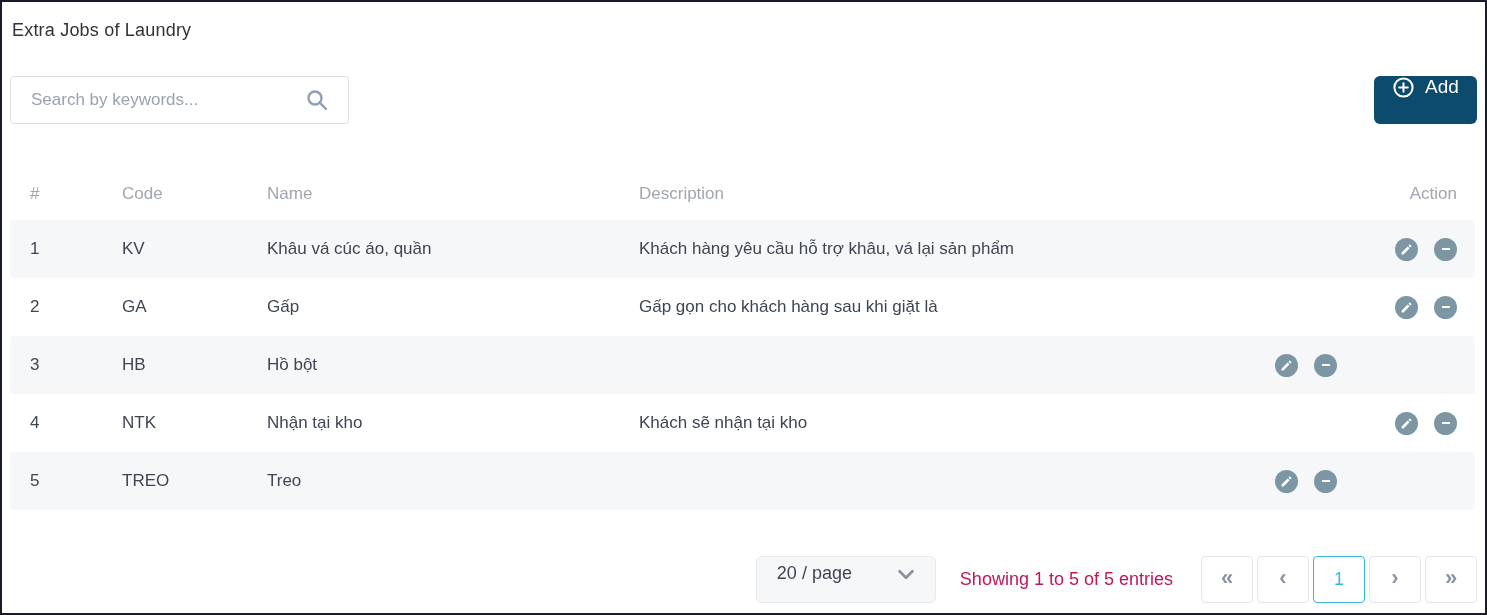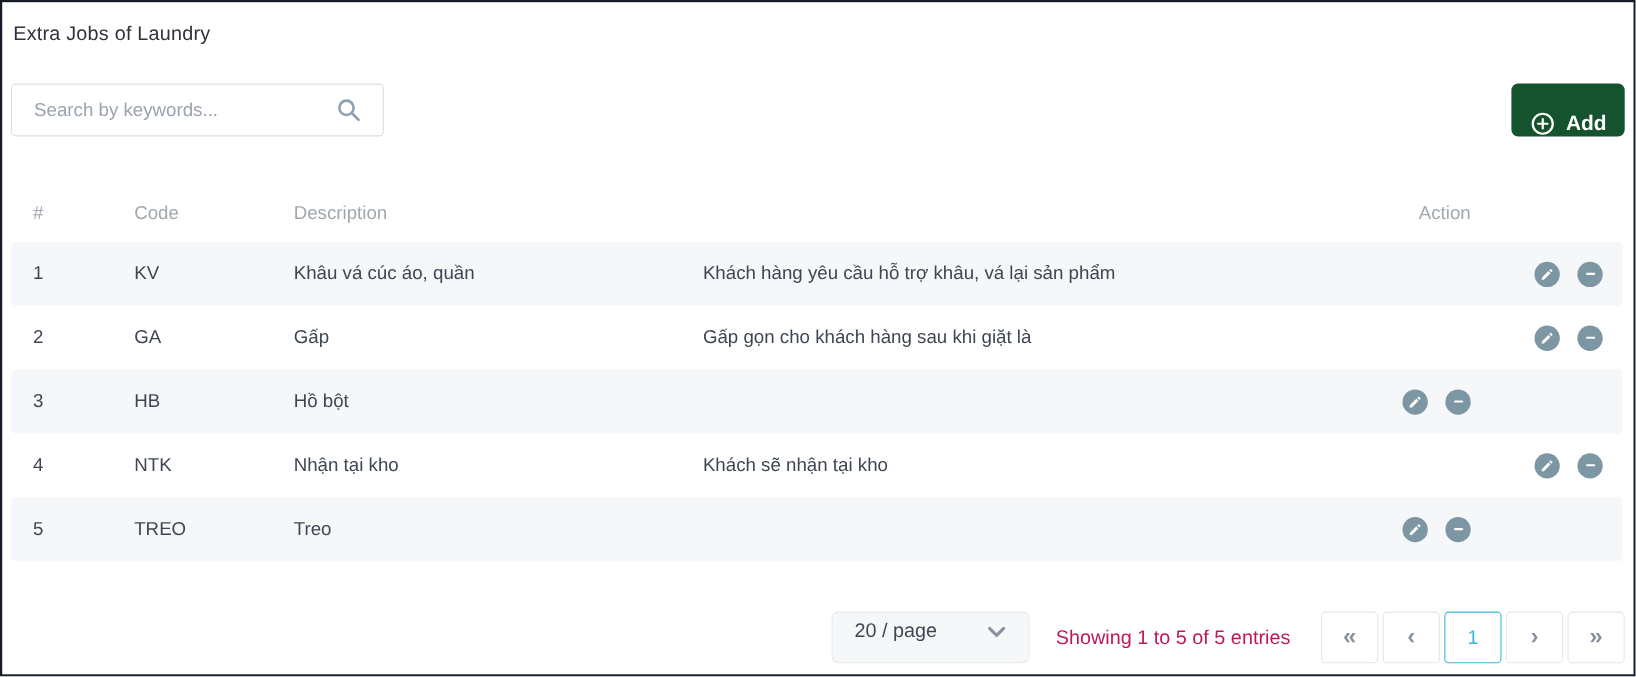--- a/index.html
+++ b/index.html
@@ -52,30 +52,29 @@
     top: 12px;
     width: 24px;
     height: 24px;
   }
   .add-btn {
     margin-left: auto;
     width: 103px;
     height: 48px;
     border: none;
     border-radius: 6px;
-    background: #14532d;
+    background: #0c4a6e;
     color: #ffffff;
     font-size: 19px;
     font-family: "Liberation Sans", sans-serif;
     display: flex;
-    align-items: flex-end;
+    align-items: flex-start;
     justify-content: center;
     gap: 10px;
     cursor: pointer;
-    font-weight: bold;
   }
 
   
   .table { margin: 44px 10px 0 8px; }
   .t-row {
     display: grid;
     grid-template-columns: 92px 145px 372px 1fr 120px;
     align-items: center;
     padding: 0 18px 0 20px;
   }
@@ -189,20 +188,21 @@
         </svg>
       </span>
       <span>Add</span>
     </button>
   </div>
 
   <div class="table">
     <div class="t-row t-head">
       <div class="cell">#</div>
       <div class="cell">Code</div>
+      <div class="cell">Name</div>
       <div class="cell">Description</div>
       <div class="cell cell-action">Action</div>
     </div>
     <div class="t-body">
     <div class="t-row">
       <div class="cell">1</div>
       <div class="cell">KV</div>
       <div class="cell">Khâu vá cúc áo, quần</div>
       <div class="cell">Khách hàng yêu cầu hỗ trợ khâu, vá lại sản phẩm</div>
       <div class="cell cell-action">

